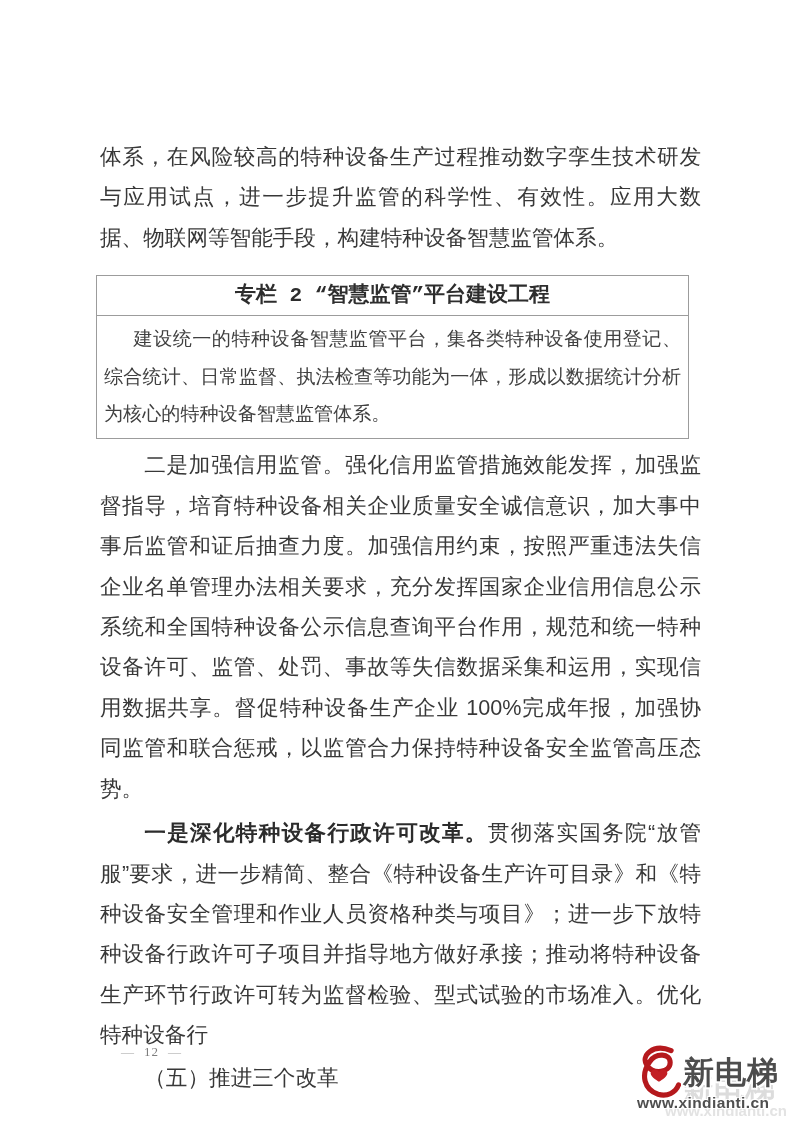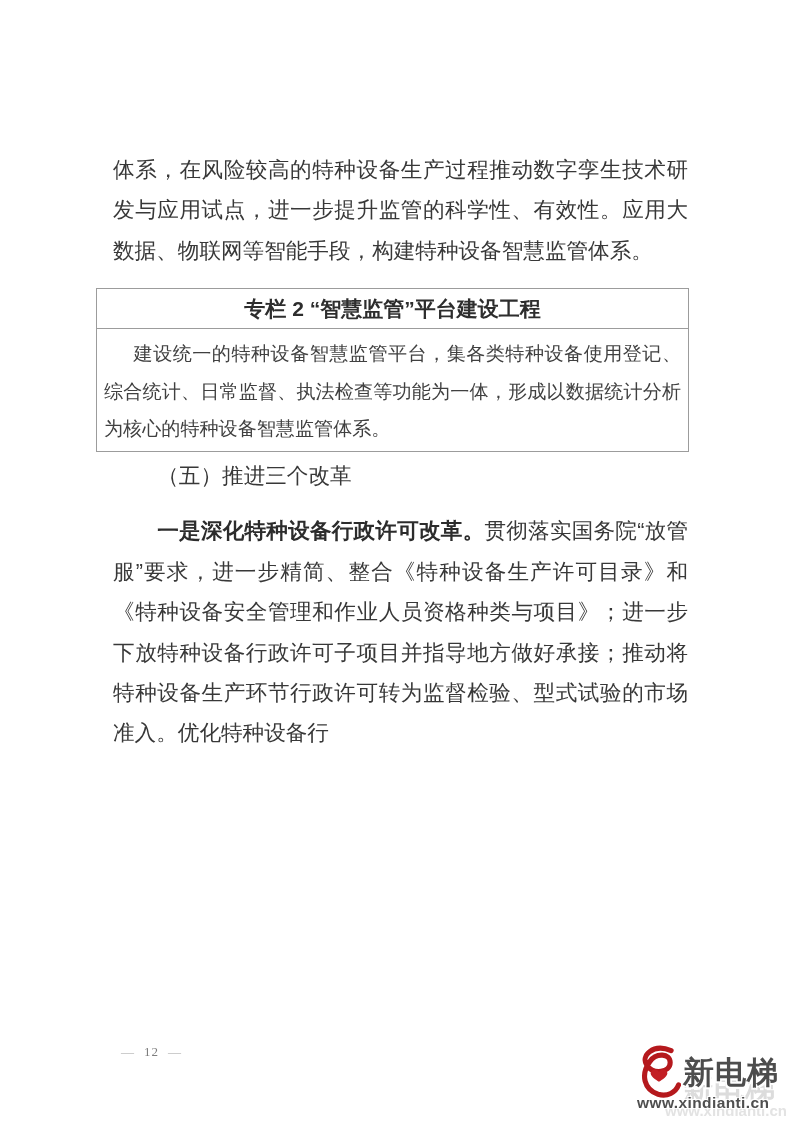--- a/index.html
+++ b/index.html
@@ -11,34 +11,35 @@
     font-family: "Liberation Sans", "DejaVu Sans", sans-serif;
     -webkit-font-smoothing: antialiased;
   }
   .content {
     position: absolute;
     left: 96px; top: 133px;
     width: 609px;
     color: #383838;
   }
   .para {
-    margin: 17px;
+    margin: 4px;
     font-size: 21.6px;
     line-height: 40.4px;
     text-align: justify;
     text-justify: inter-ideograph;
     color: #383838;
   }
   .indent { text-indent: 2.05em; }
   .bold-lead { font-weight: bold; color: #2c2c2c; }
 
   .callout-box {
     border: 1.2px solid #9c9c9c;
     margin: 17px 16px 6px 0;
     background: #ffffff;
+    font-family: Liberation Mono, monospace;
   }
   .box-title {
     font-size: 21px;
     font-weight: bold;
     color: #2d2d2d;
     text-align: center;
     line-height: 27px;
     padding: 6px 0 6px 0;
     border-bottom: 1.2px solid #9c9c9c;
   }
@@ -130,24 +131,25 @@
 
 <div class="content">
 
   <p class="para">体系，在风险较高的特种设备生产过程推动数字孪生技术研发与应用试点，进一步提升监管的科学性、有效性。应用大数据、物联网等智能手段，构建特种设备智慧监管体系。</p>
 
   <section class="callout-box">
     <div class="box-title">专栏 2 “智慧监管”平台建设工程</div>
     <div class="box-body">建设统一的特种设备智慧监管平台，集各类特种设备使用登记、综合统计、日常监督、执法检查等功能为一体，形成以数据统计分析为核心的特种设备智慧监管体系。</div>
   </section>
 
+  <p class="para indent">二是加强信用监管。强化信用监管措施效能发挥，加强监督指导，培育特种设备相关企业质量安全诚信意识，加大事中事后监管和证后抽查力度。加强信用约束，按照严重违法失信企业名单管理办法相关要求，充分发挥国家企业信用信息公示系统和全国特种设备公示信息查询平台作用，规范和统一特种设备许可、监管、处罚、事故等失信数据采集和运用，实现信用数据共享。督促特种设备生产企业 100%完成年报，加强协同监管和联合惩戒，以监管合力保持特种设备安全监管高压态势。</p>
+
+  <p class="para indent"><span class="bold-lead">一是深化特种设备行政许可改革。</span><span>贯彻落实国务院“放管服”要求，进一步精简、整合《特种设备生产许可目录》和《特种设备安全管理和作业人员资格种类与项目》；进一步下放特种设备行政许可子项目并指导地方做好承接；推动将特种设备生产环节行政许可转为监督检验、型式试验的市场准入。优化特种设备行</span></p>
 
   <p class="para indent section-heading">（五）推进三个改革</p>
-
-  <p class="para indent"><span class="bold-lead">一是深化特种设备行政许可改革。</span><span>贯彻落实国务院“放管服”要求，进一步精简、整合《特种设备生产许可目录》和《特种设备安全管理和作业人员资格种类与项目》；进一步下放特种设备行政许可子项目并指导地方做好承接；推动将特种设备生产环节行政许可转为监督检验、型式试验的市场准入。优化特种设备行</span></p>
 
 </div>
 
 <div class="page-number">
   <span class="dash">—</span><span>12</span><span class="dash">—</span>
 </div>
 
 <div class="site-logo">
   <div class="logo-ghost">新电梯</div>
   <div class="logo-ghost-url">www.xindianti.cn</div>

